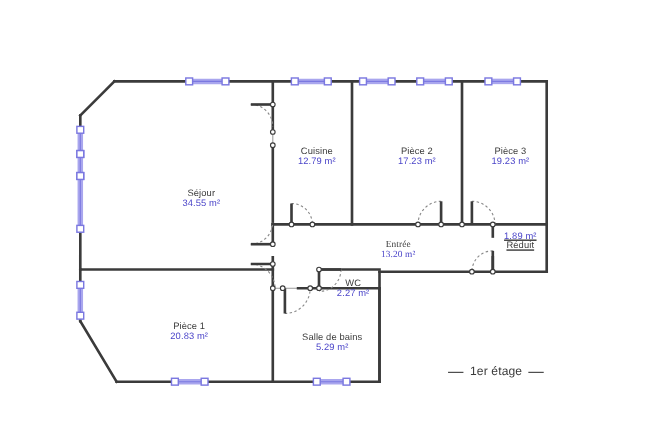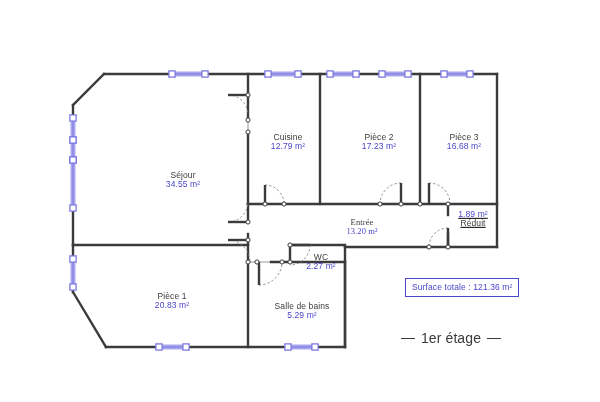--- a/index.html
+++ b/index.html
@@ -52,21 +52,21 @@
     border: 1px solid #4b45c9;
     background: #ffffff;
     color: #4b45c9;
     font-size: 8.5px;
     padding: 3px 6px 4px 6px;
     white-space: nowrap;
     letter-spacing: 0.1px;
   }
   .floor-caption {
     position: absolute;
-    font-size: 14px;
+    font-size: 11px;
     color: #3b3b3b;
     white-space: nowrap;
     display: flex;
     align-items: center;
     gap: 6px;
     letter-spacing: 0.1px;
     transform: translate(-50%, -50%);
   }
   .floor-caption .dash {
     display: inline-block;
@@ -211,21 +211,21 @@
       <div class="room-label" style="left: 288px; top: 142px;">
         <span class="room-name">Cuisine</span>
         <span class="room-area">12.79 m²</span>
       </div>
       <div class="room-label" style="left: 379px; top: 142px;">
         <span class="room-name">Pièce 2</span>
         <span class="room-area">17.23 m²</span>
       </div>
       <div class="room-label" style="left: 464px; top: 142px;">
         <span class="room-name">Pièce 3</span>
-        <span class="room-area">16.68 m²</span>
+        <span class="room-area">19.23 m²</span>
       </div>
       <div class="room-label" style="left: 362px; top: 227px; font-family: Liberation Serif, serif;">
         <span class="room-name">Entrée</span>
         <span class="room-area">13.20 m²</span>
       </div>
       <div class="room-label" style="left: 473px; top: 219px; text-decoration: underline;">
         <span class="room-area">1.89 m²</span>
         <span class="room-name">Réduit</span>
       </div>
       <div class="room-label" style="left: 321px; top: 262px;">
@@ -235,21 +235,20 @@
       <div class="room-label" style="left: 172px; top: 301px;">
         <span class="room-name">Pièce 1</span>
         <span class="room-area">20.83 m²</span>
       </div>
       <div class="room-label" style="left: 302px; top: 311px; text-align: center;">
         <span class="room-name">Salle de bains</span>
         <span class="room-area">5.29 m²</span>
       </div>
     </div>
 
-  <div class="total-box" id="total-surface-box" style="left:405px; top:278px;">Surface totale : 121.36 m²</div>
 
   <div class="floor-caption" style="left:451px; top:338px;">
     <span class="dash"></span>
     <span>1er étage</span>
     <span class="dash"></span>
   </div>
 
 </div>
 
 </body></html>

